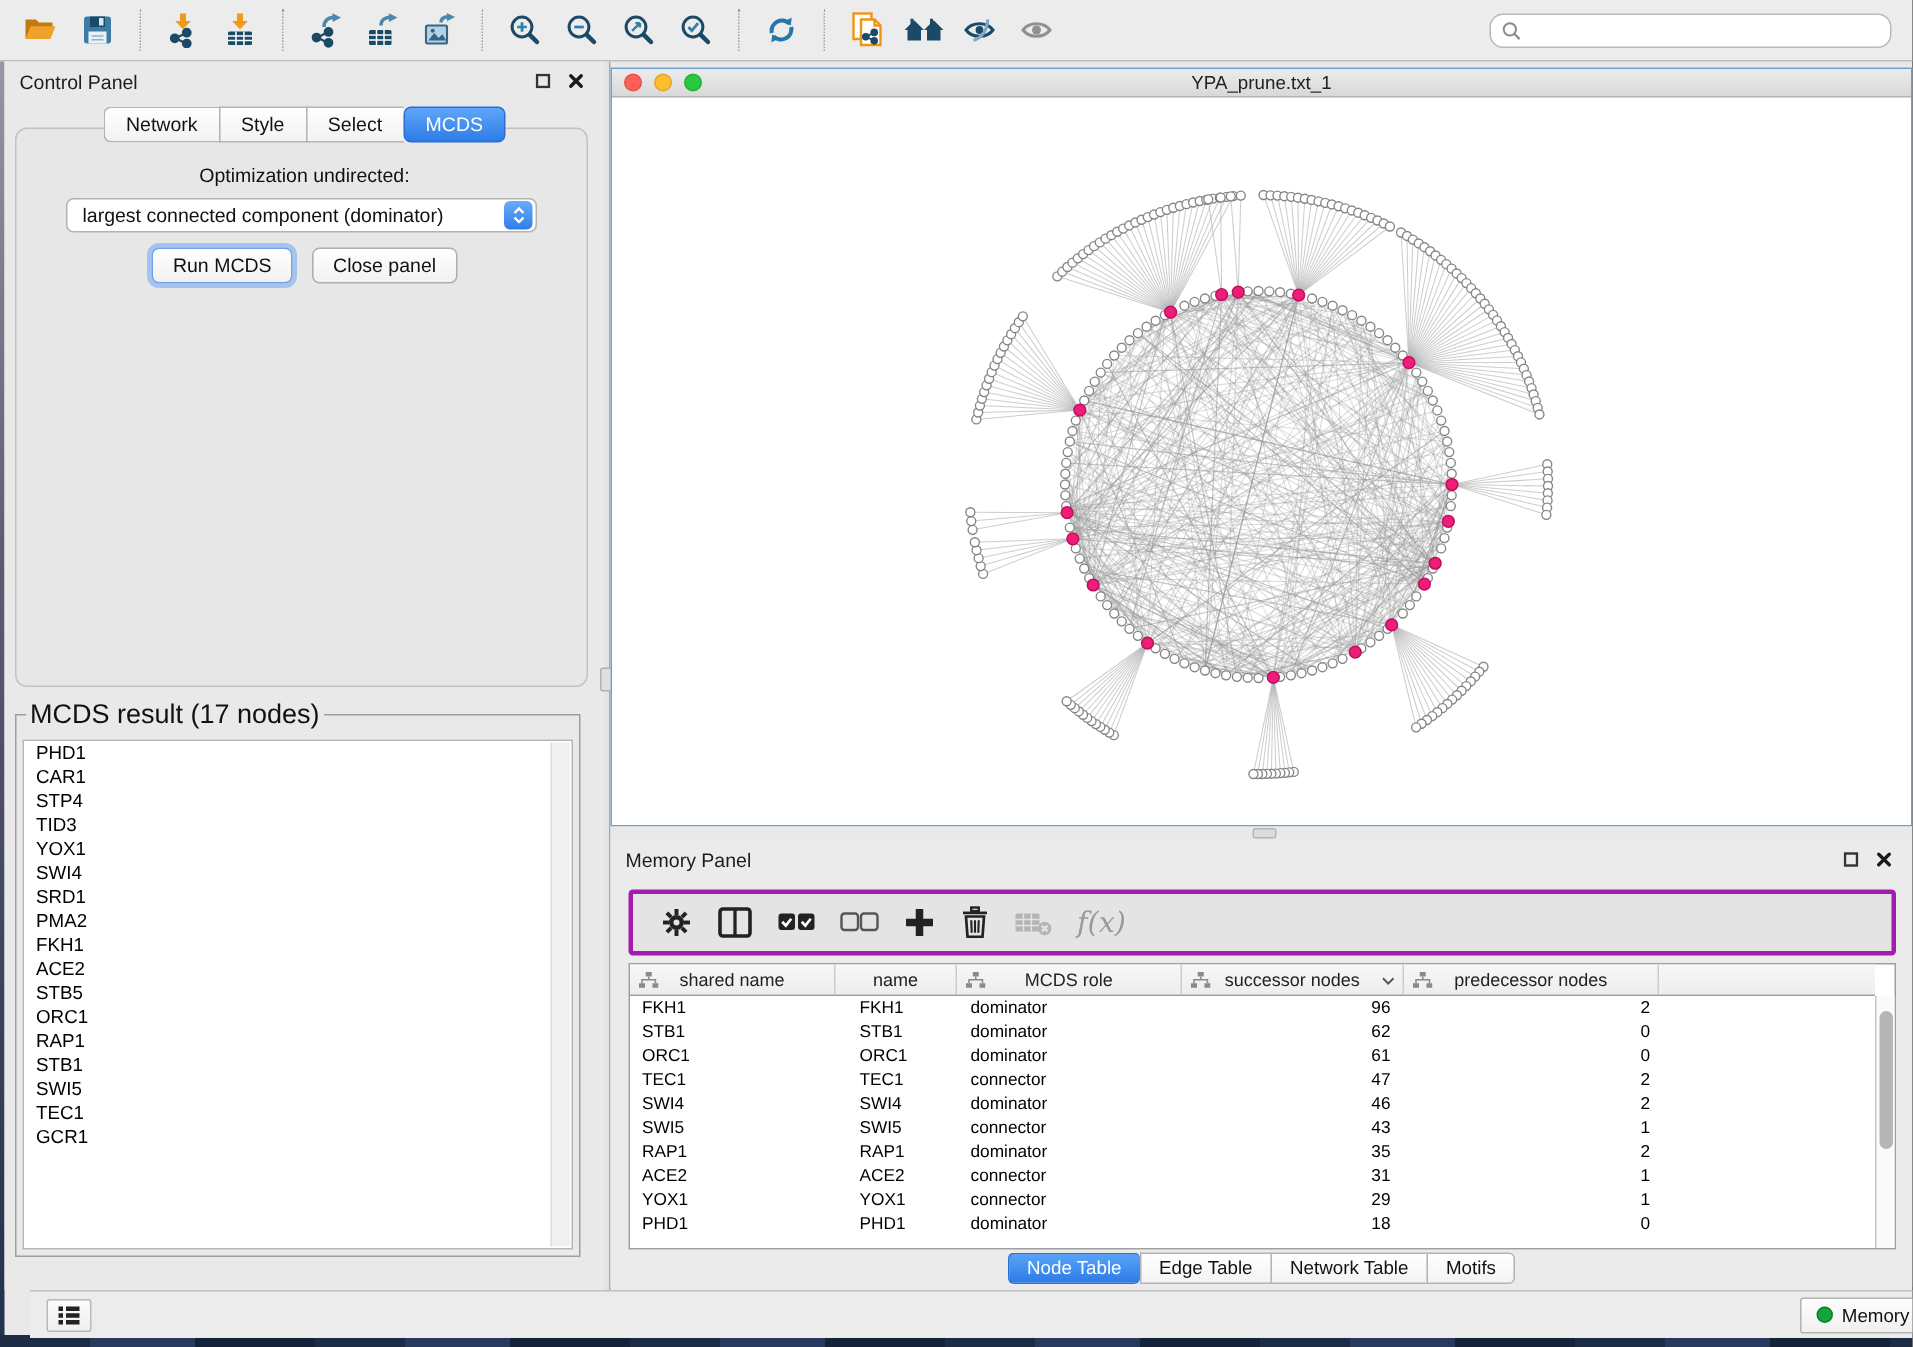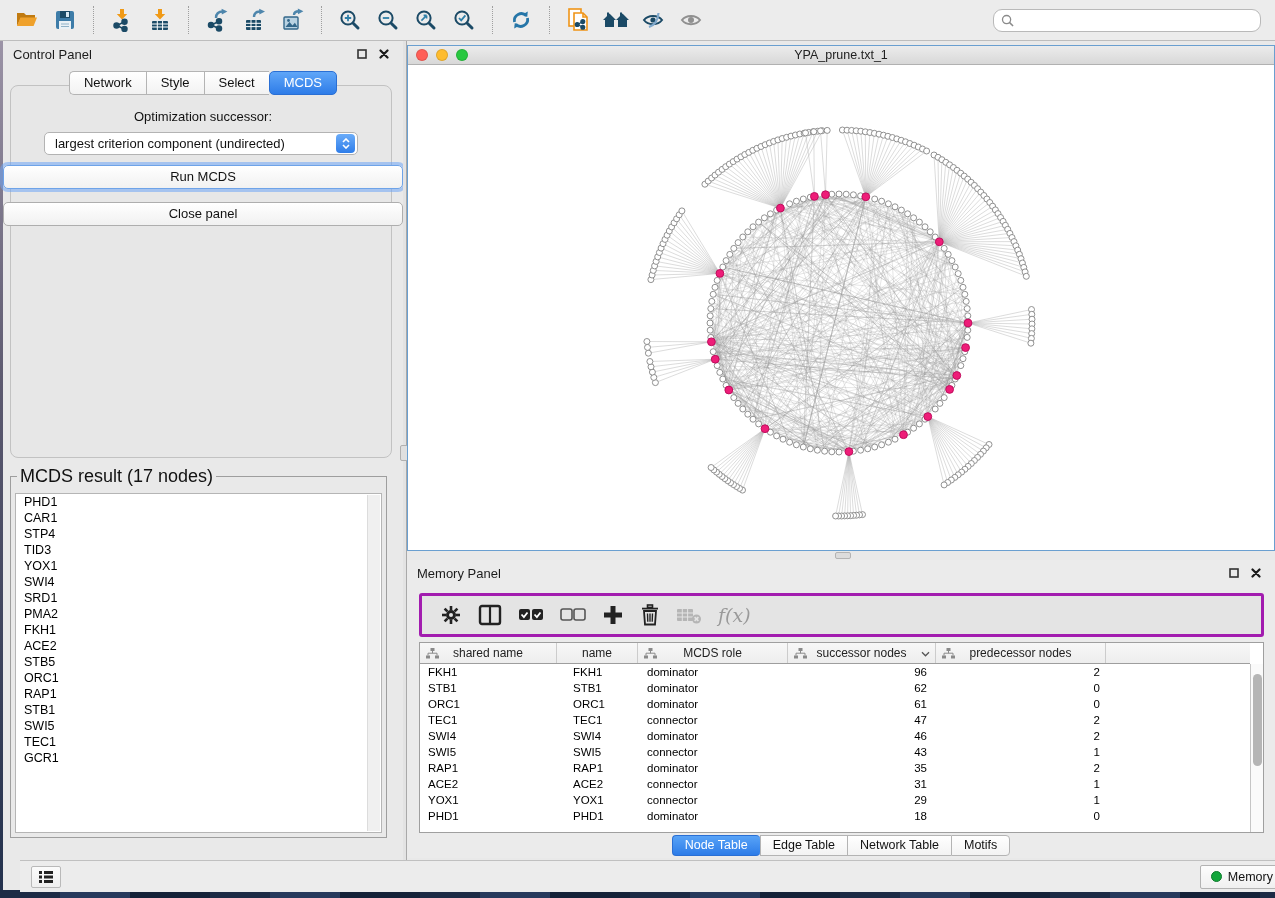--- a/index.html
+++ b/index.html
@@ -46,21 +46,21 @@
     border:1px solid #c2c2c2;border-radius:8px;}
   .opt-label{position:absolute;left:0;right:0;top:68px;text-align:center;font-size:13px;color:#111;}
   .select{position:absolute;left:41px;top:91px;width:314px;height:23px;background:#fff;
     border:1px solid #b3b3b3;border-radius:5px;display:flex;align-items:center;cursor:pointer;}
   .select .sel-text{flex:1;font-size:13px;color:#111;padding-left:10px;white-space:nowrap;overflow:hidden;}
   .select .sel-cap{width:19px;height:19px;margin-right:2px;border-radius:4px;
     background:linear-gradient(#6aacf9,#2f7de9);display:flex;flex-direction:column;align-items:center;
     justify-content:center;gap:1px;}
   .btn{background:linear-gradient(#ffffff,#f1f1f1);border:1px solid #aeaeae;border-radius:5px;
     font:13px "Liberation Sans",sans-serif;color:#111;padding:3px 13px 4px;cursor:pointer;}
-  .btn-row{position:absolute;left:0;right:0;top:124px;display:flex;justify-content:center;gap:13px;flex-direction:column;}
+  .btn-row{position:absolute;left:0;right:0;top:124px;display:flex;justify-content:center;gap:13px;}
   .btn.focused{box-shadow:0 0 0 3px rgba(111,166,245,.55);border-color:#6ea3e8;}
 
   .mcds-fieldset{position:absolute;left:7px;top:425px;width:377px;height:372px;border:1px solid #9e9e9e;
     margin:0;padding:0;}
   .mcds-fieldset legend{font-size:18px;color:#111;margin-left:6px;padding:0 3px;}
   .mcds-list{position:absolute;left:4px;right:4px;top:6px;bottom:4px;background:#fff;
     border:1px solid #b5b5b5;overflow:hidden;}
   .mcds-item{font-size:12.5px;color:#000;height:16px;line-height:16px;padding-left:8px;cursor:default;}
   .mcds-scroll{position:absolute;top:1px;bottom:1px;right:1px;width:13px;background:#f0f0f0;
     border-left:1px solid #dcdcdc;}
@@ -304,23 +304,23 @@
           </svg>
       </button>
     </div>
     <div class="cp-box"></div>
     <div class="cp-tabs" id="cp-tabs">
         <button class="cp-tab">Network</button>
         <button class="cp-tab">Style</button>
         <button class="cp-tab">Select</button>
         <button class="cp-tab active">MCDS</button>
       </div>
-    <div class="opt-label">Optimization successor:</div>
+    <div class="opt-label">Optimization undirected:</div>
     <div class="select">
-      <span class="sel-text">largest criterion component (undirected)</span>
+      <span class="sel-text">largest connected component (dominator)</span>
       <span class="sel-cap">
         <svg width="8" height="5" viewBox="0 0 8 5">
             <path d="M1 4 L4 1 L7 4" stroke="#fff" stroke-width="1.6" fill="none"></path>
           </svg>
         <svg width="8" height="5" viewBox="0 0 8 5">
             <path d="M1 1 L4 4 L7 1" stroke="#fff" stroke-width="1.6" fill="none"></path>
           </svg>
       </span>
     </div>
     <div class="btn-row">

